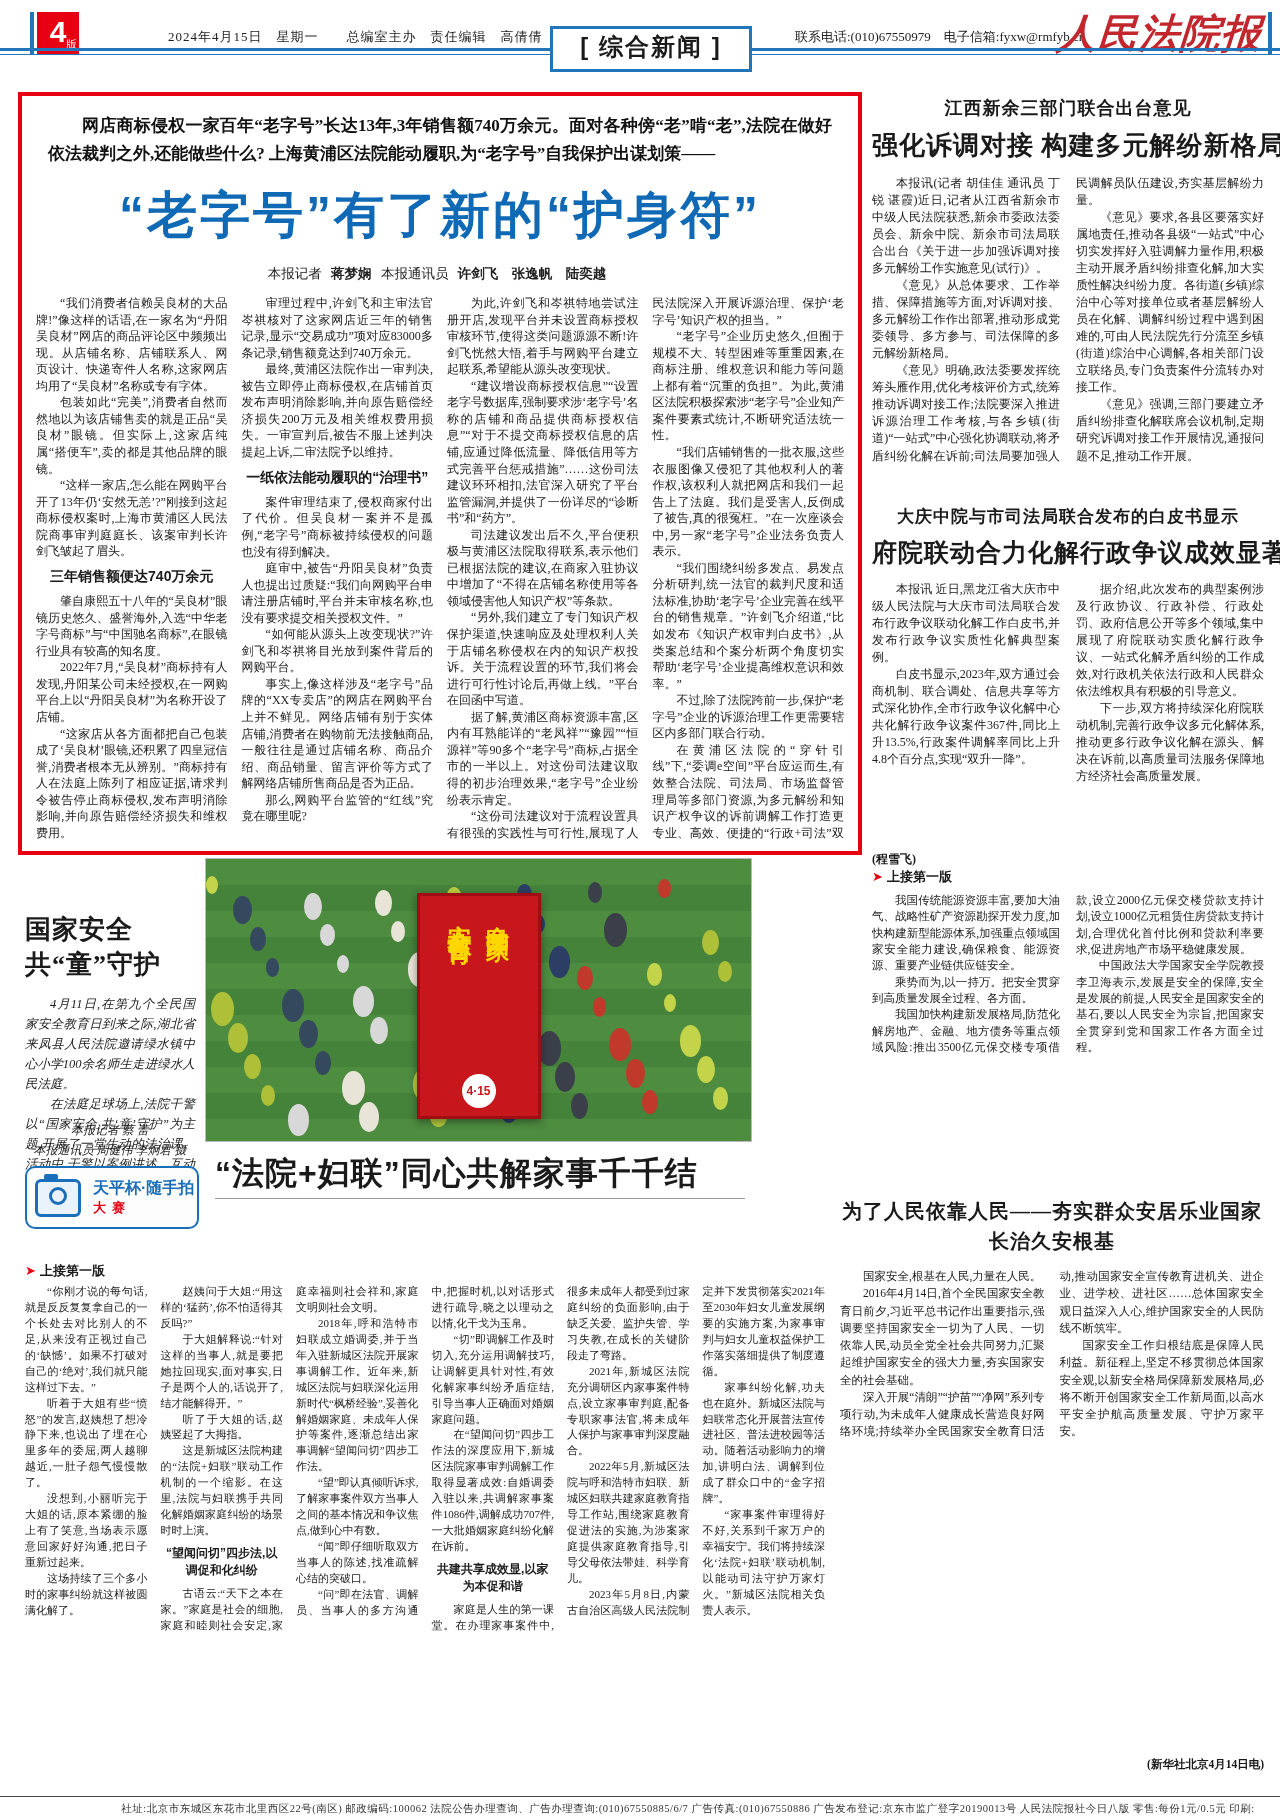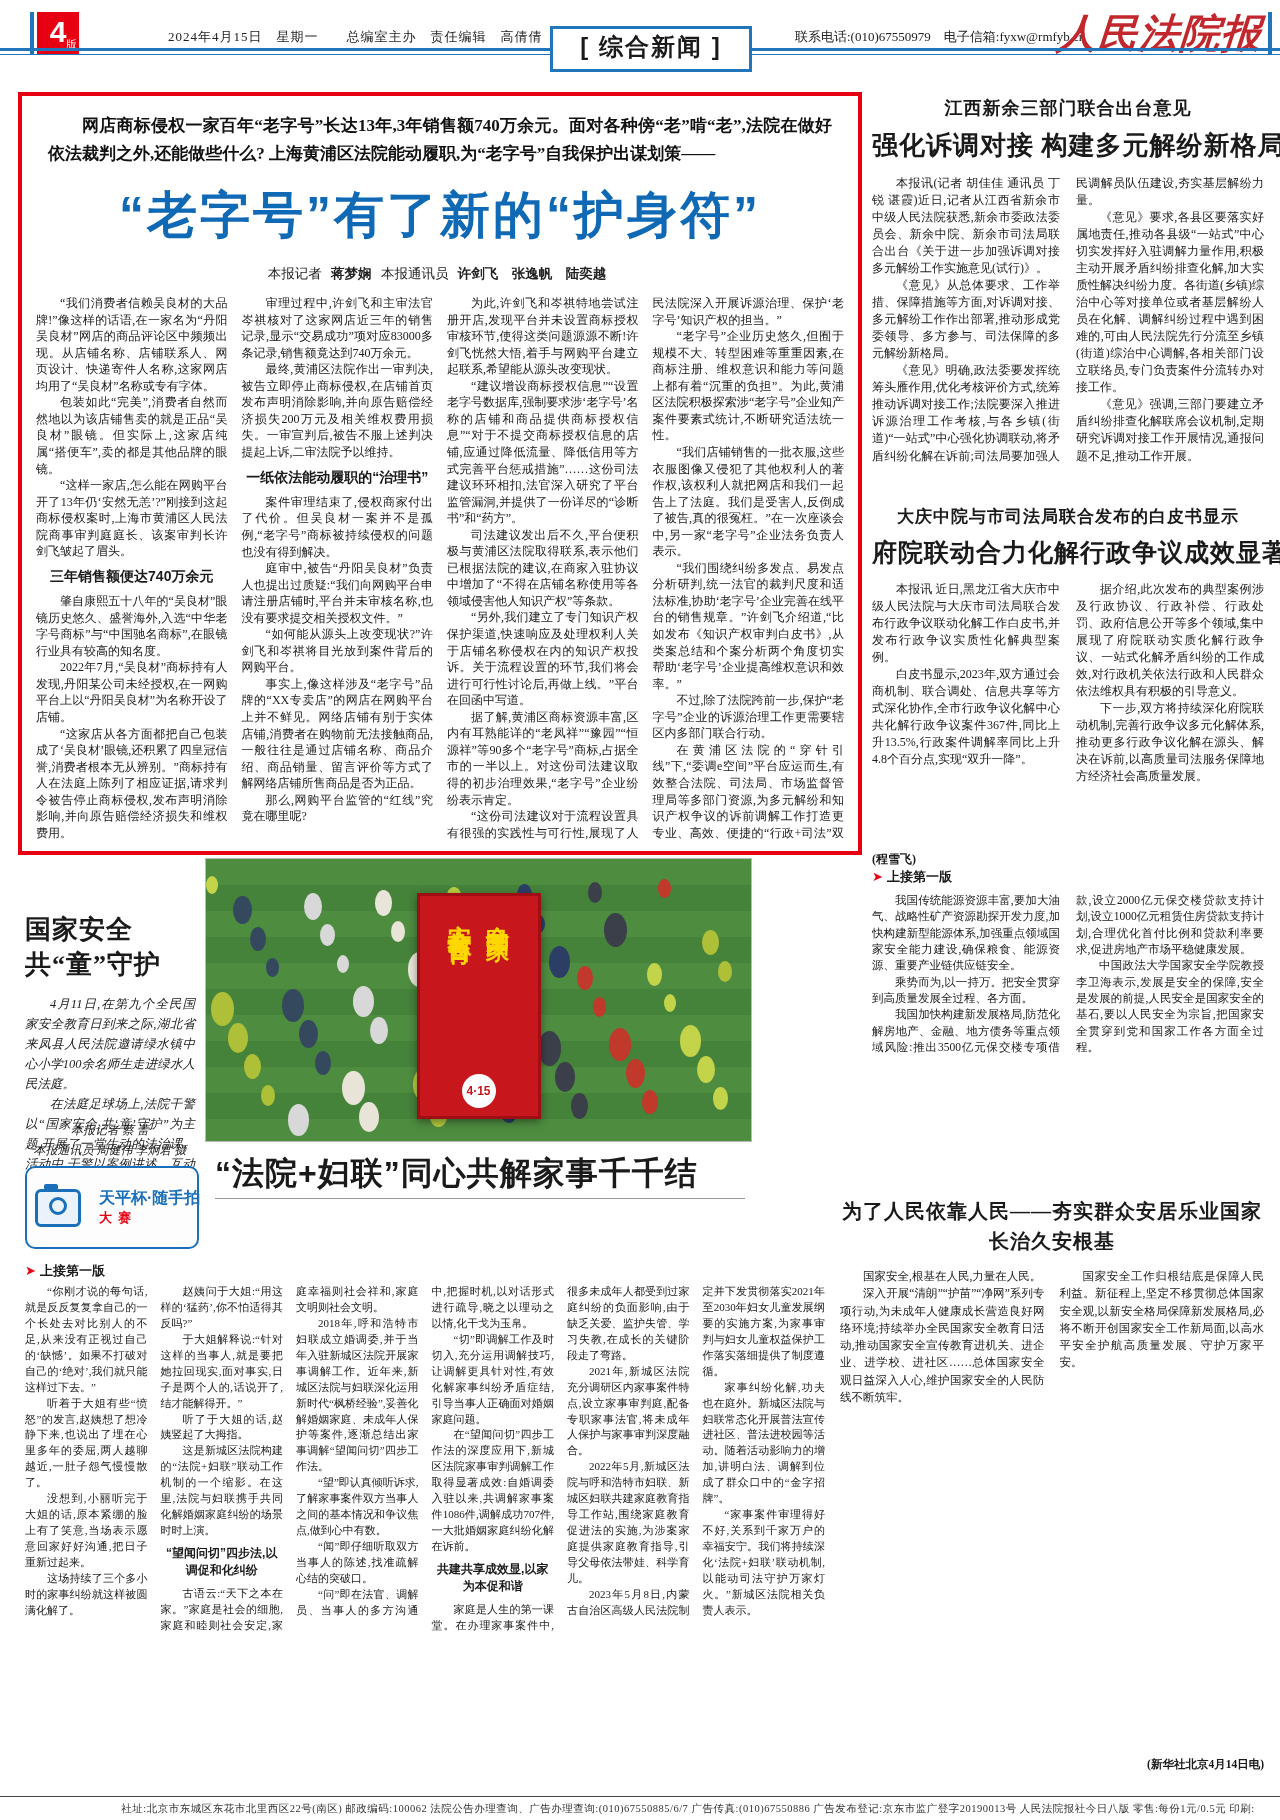--- a/index.html
+++ b/index.html
@@ -39,21 +39,21 @@
   .flow2 p{margin:0;text-indent:2em;}
   .byline-sig{text-align:left;font-weight:bold;}
   .cont-marker{font-family:"Liberation Sans","DejaVu Sans",sans-serif;font-weight:bold;font-size:13px;}
   .cont-marker .arr{color:#e60012;margin-right:4px;}
   
   .safety-title{font-size:26px;font-weight:900;text-align:left;line-height:1.35;letter-spacing:1px;}
   .safety-body{font-size:12.5px;line-height:1.6;text-align:justify;font-style:italic;}
   .safety-body p{margin:0;text-indent:2em;}
   .safety-credit{font-size:12px;font-style:italic;text-align:center;line-height:1.7;}
   .tp-box{border:2px solid #1a6fba;border-radius:10px;background:#fdfdfd;
-          display:flex;align-items:center;padding:20px 8px;gap:18px;}
+          display:flex;align-items:center;padding:10px 8px;gap:12px;}
   .cam{width:40px;height:32px;border:3px solid #1a6fba;border-radius:6px;position:relative;background:#eaf3fb;flex:0 0 auto;}
   .cam::after{content:"";position:absolute;left:11px;top:5px;width:12px;height:12px;border:3px solid #1a6fba;border-radius:50%;}
   .cam::before{content:"";position:absolute;top:-8px;left:6px;width:14px;height:6px;background:#1a6fba;border-radius:2px;}
   .tp-text{font-family:"Liberation Sans","DejaVu Sans",sans-serif;}
   .tp-main{color:#1a6fba;font-weight:bold;font-size:16px;white-space:nowrap;}
   .tp-sub{color:#e60012;font-weight:bold;font-size:13px;letter-spacing:6px;}
   
   .photo{background:
      repeating-linear-gradient(180deg,#4e8c40 0 26px,#45823a 26px 52px);
      overflow:hidden;border:1px solid #b9b9b9;}
@@ -295,20 +295,21 @@
         <p>2023年5月8日,内蒙古自治区高级人民法院制定并下发贯彻落实2021年至2030年妇女儿童发展纲要的实施方案,为家事审判与妇女儿童权益保护工作落实落细提供了制度遵循。</p>
         <p>家事纠纷化解,功夫也在庭外。新城区法院与妇联常态化开展普法宣传进社区、普法进校园等活动。随着活动影响力的增加,讲明白法、调解到位成了群众口中的“金字招牌”。</p>
         <p>“家事案件审理得好不好,关系到千家万户的幸福安宁。我们将持续深化‘法院+妇联’联动机制,以能动司法守护万家灯火。”新城区法院相关负责人表示。</p>
       </div>
   </div>
 
   <div class="abs" style="left:840px;top:1196px;width:424px;height:596px;">
     <div class="xh-title">为了人民依靠人民——夯实群众安居乐业国家长治久安根基</div>
     <div class="flow2s" style="margin-top:12px;height:480px;">
         <p>国家安全,根基在人民,力量在人民。</p>
+        <p>2016年4月14日,首个全民国家安全教育日前夕,习近平总书记作出重要指示,强调要坚持国家安全一切为了人民、一切依靠人民,动员全党全社会共同努力,汇聚起维护国家安全的强大力量,夯实国家安全的社会基础。</p>
         <p>深入开展“清朗”“护苗”“净网”系列专项行动,为未成年人健康成长营造良好网络环境;持续举办全民国家安全教育日活动,推动国家安全宣传教育进机关、进企业、进学校、进社区……总体国家安全观日益深入人心,维护国家安全的人民防线不断筑牢。</p>
         <p>国家安全工作归根结底是保障人民利益。新征程上,坚定不移贯彻总体国家安全观,以新安全格局保障新发展格局,必将不断开创国家安全工作新局面,以高水平安全护航高质量发展、守护万家平安。</p>
       </div>
     <div class="xh-sig">(新华社北京4月14日电)</div>
   </div>
 
   <div class="abs footer-rule" style="left:0;top:1796px;width:1280px;"></div>
   <div class="abs footer" style="left:0;top:1802px;width:1280px;padding-left:48px;">社址:北京市东城区东花市北里西区22号(南区) 邮政编码:100062 法院公告办理查询、广告办理查询:(010)67550885/6/7 广告传真:(010)67550886 广告发布登记:京东市监广登字20190013号 人民法院报社今日八版 零售:每份1元/0.5元 印刷:</div>
 
 </div>

